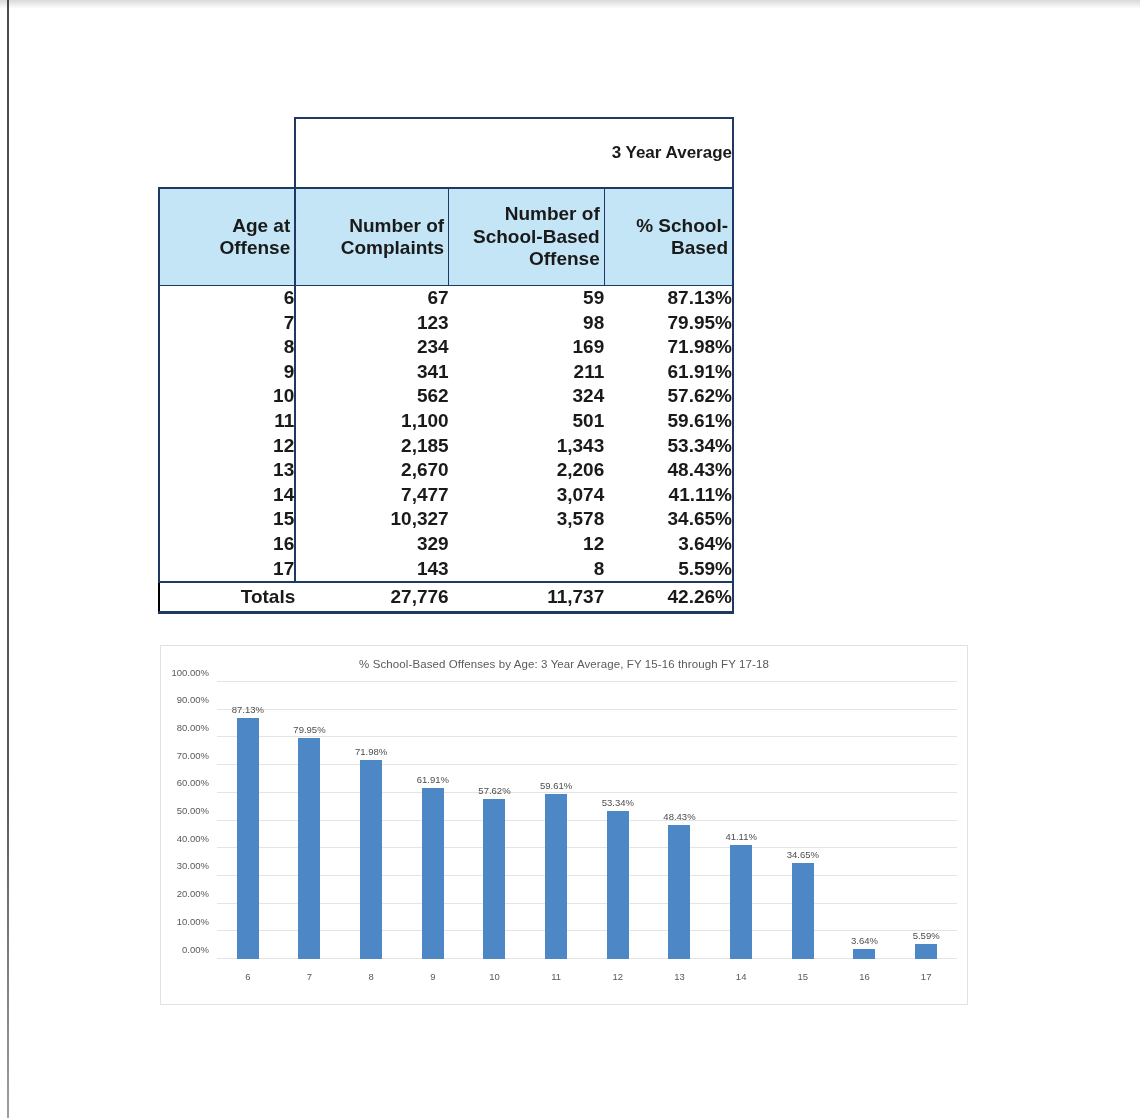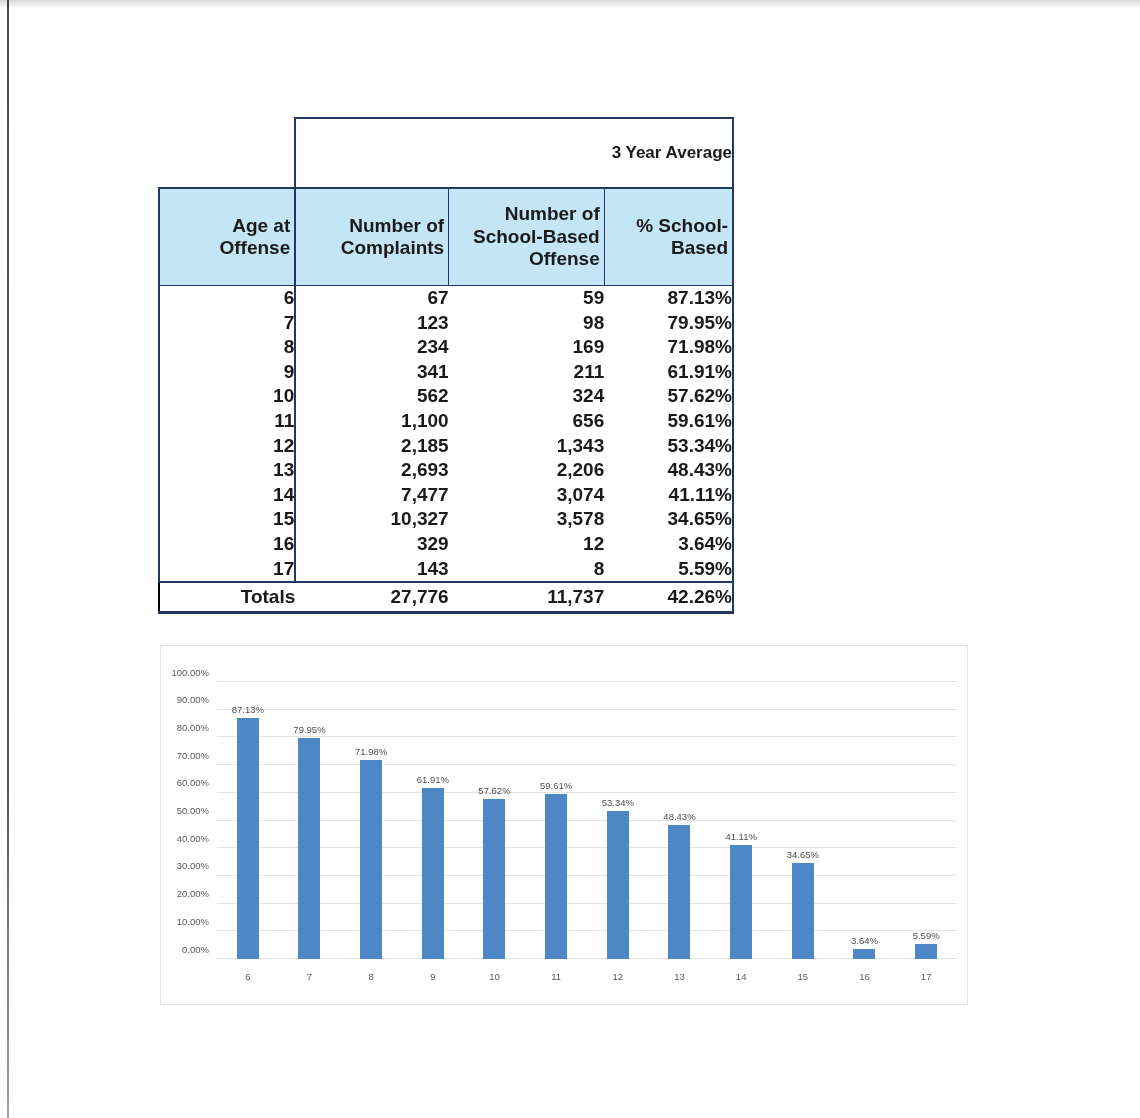--- a/index.html
+++ b/index.html
@@ -286,32 +286,32 @@
           </tr>
           <tr class="body-row">
             <td class="col-age">10</td>
             <td class="col-comp">562</td>
             <td class="col-sbo">324</td>
             <td class="col-pct">57.62%</td>
           </tr>
           <tr class="body-row">
             <td class="col-age">11</td>
             <td class="col-comp">1,100</td>
-            <td class="col-sbo">656</td>
+            <td class="col-sbo">501</td>
             <td class="col-pct">59.61%</td>
           </tr>
           <tr class="body-row">
             <td class="col-age">12</td>
             <td class="col-comp">2,185</td>
             <td class="col-sbo">1,343</td>
             <td class="col-pct">53.34%</td>
           </tr>
           <tr class="body-row">
             <td class="col-age">13</td>
-            <td class="col-comp">2,693</td>
+            <td class="col-comp">2,670</td>
             <td class="col-sbo">2,206</td>
             <td class="col-pct">48.43%</td>
           </tr>
           <tr class="body-row">
             <td class="col-age">14</td>
             <td class="col-comp">7,477</td>
             <td class="col-sbo">3,074</td>
             <td class="col-pct">41.11%</td>
           </tr>
           <tr class="body-row">
@@ -338,20 +338,21 @@
           <td class="col-age">Totals</td>
           <td class="col-comp">27,776</td>
           <td class="col-sbo">11,737</td>
           <td class="col-pct">42.26%</td>
         </tr>
       </tbody>
     </table>
   </div>
 
   <div class="chart-card">
+    <div class="chart-title">% School-Based Offenses by Age: 3 Year Average, FY 15-16 through FY 17-18</div>
     <div class="plot" id="plot">
       <div class="axis-base"></div>
     <div class="gridline" style="bottom: 0%;"></div>
         <div class="ytick" style="bottom: calc(0% - 0.5px);">0.00%</div>
         <div class="gridline" style="bottom: 10%;"></div>
         <div class="ytick" style="bottom: calc(10% - 0.5px);">10.00%</div>
         <div class="gridline" style="bottom: 20%;"></div>
         <div class="ytick" style="bottom: calc(20% - 0.5px);">20.00%</div>
         <div class="gridline" style="bottom: 30%;"></div>
         <div class="ytick" style="bottom: calc(30% - 0.5px);">30.00%</div>

